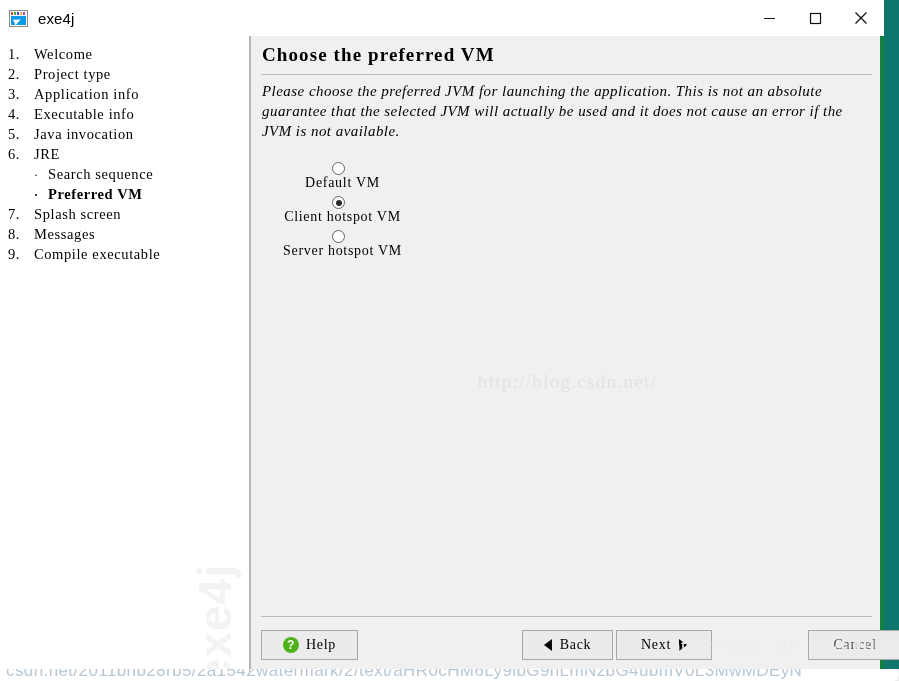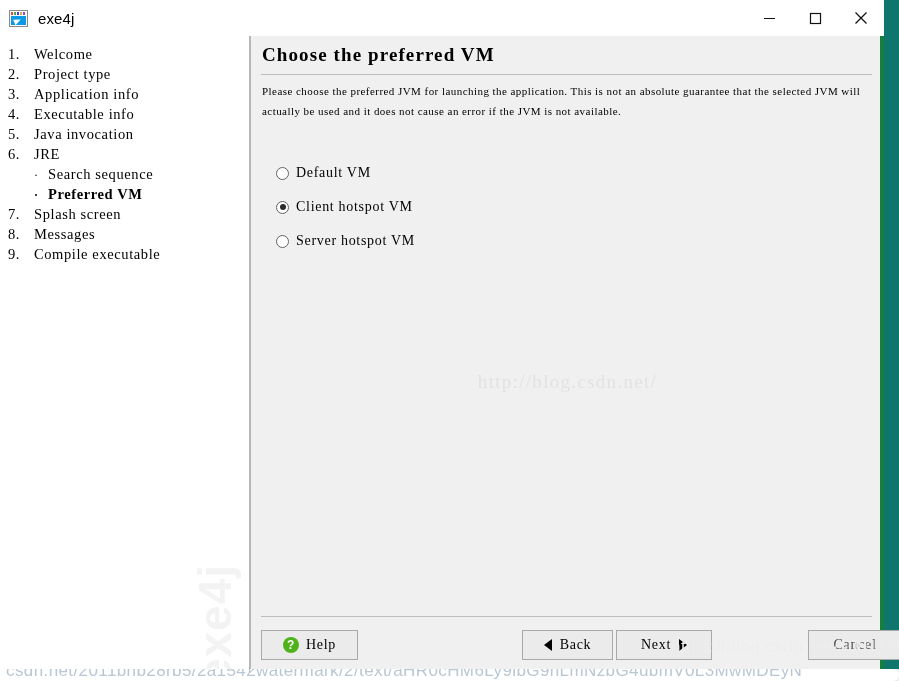--- a/index.html
+++ b/index.html
@@ -257,36 +257,38 @@
     top: 38px;
     width: 611px;
     height: 1px;
     background: #bcbcbc;
   }
   #page-desc {
     position: absolute;
     left: 11px;
     top: 45px;
     width: 610px;
-    font-size: 11px;
+    font-size: 15px;
     line-height: 20px;
     color: #000000;
     letter-spacing: 0.45px;
+    font-style: italic;
   }
 
   #options {
     position: absolute;
     left: 25px;
     top: 126px;
   }
   .radio-row {
     display: flex;
     align-items: center;
     height: 22px;
     margin-bottom: 12px;
+    flex-direction: column;
   }
   .radio-mark {
     width: 13px;
     height: 13px;
     border-radius: 50%;
     border: 1px solid #646464;
     background: #ffffff;
     flex: none;
     position: relative;
     box-sizing: border-box;

